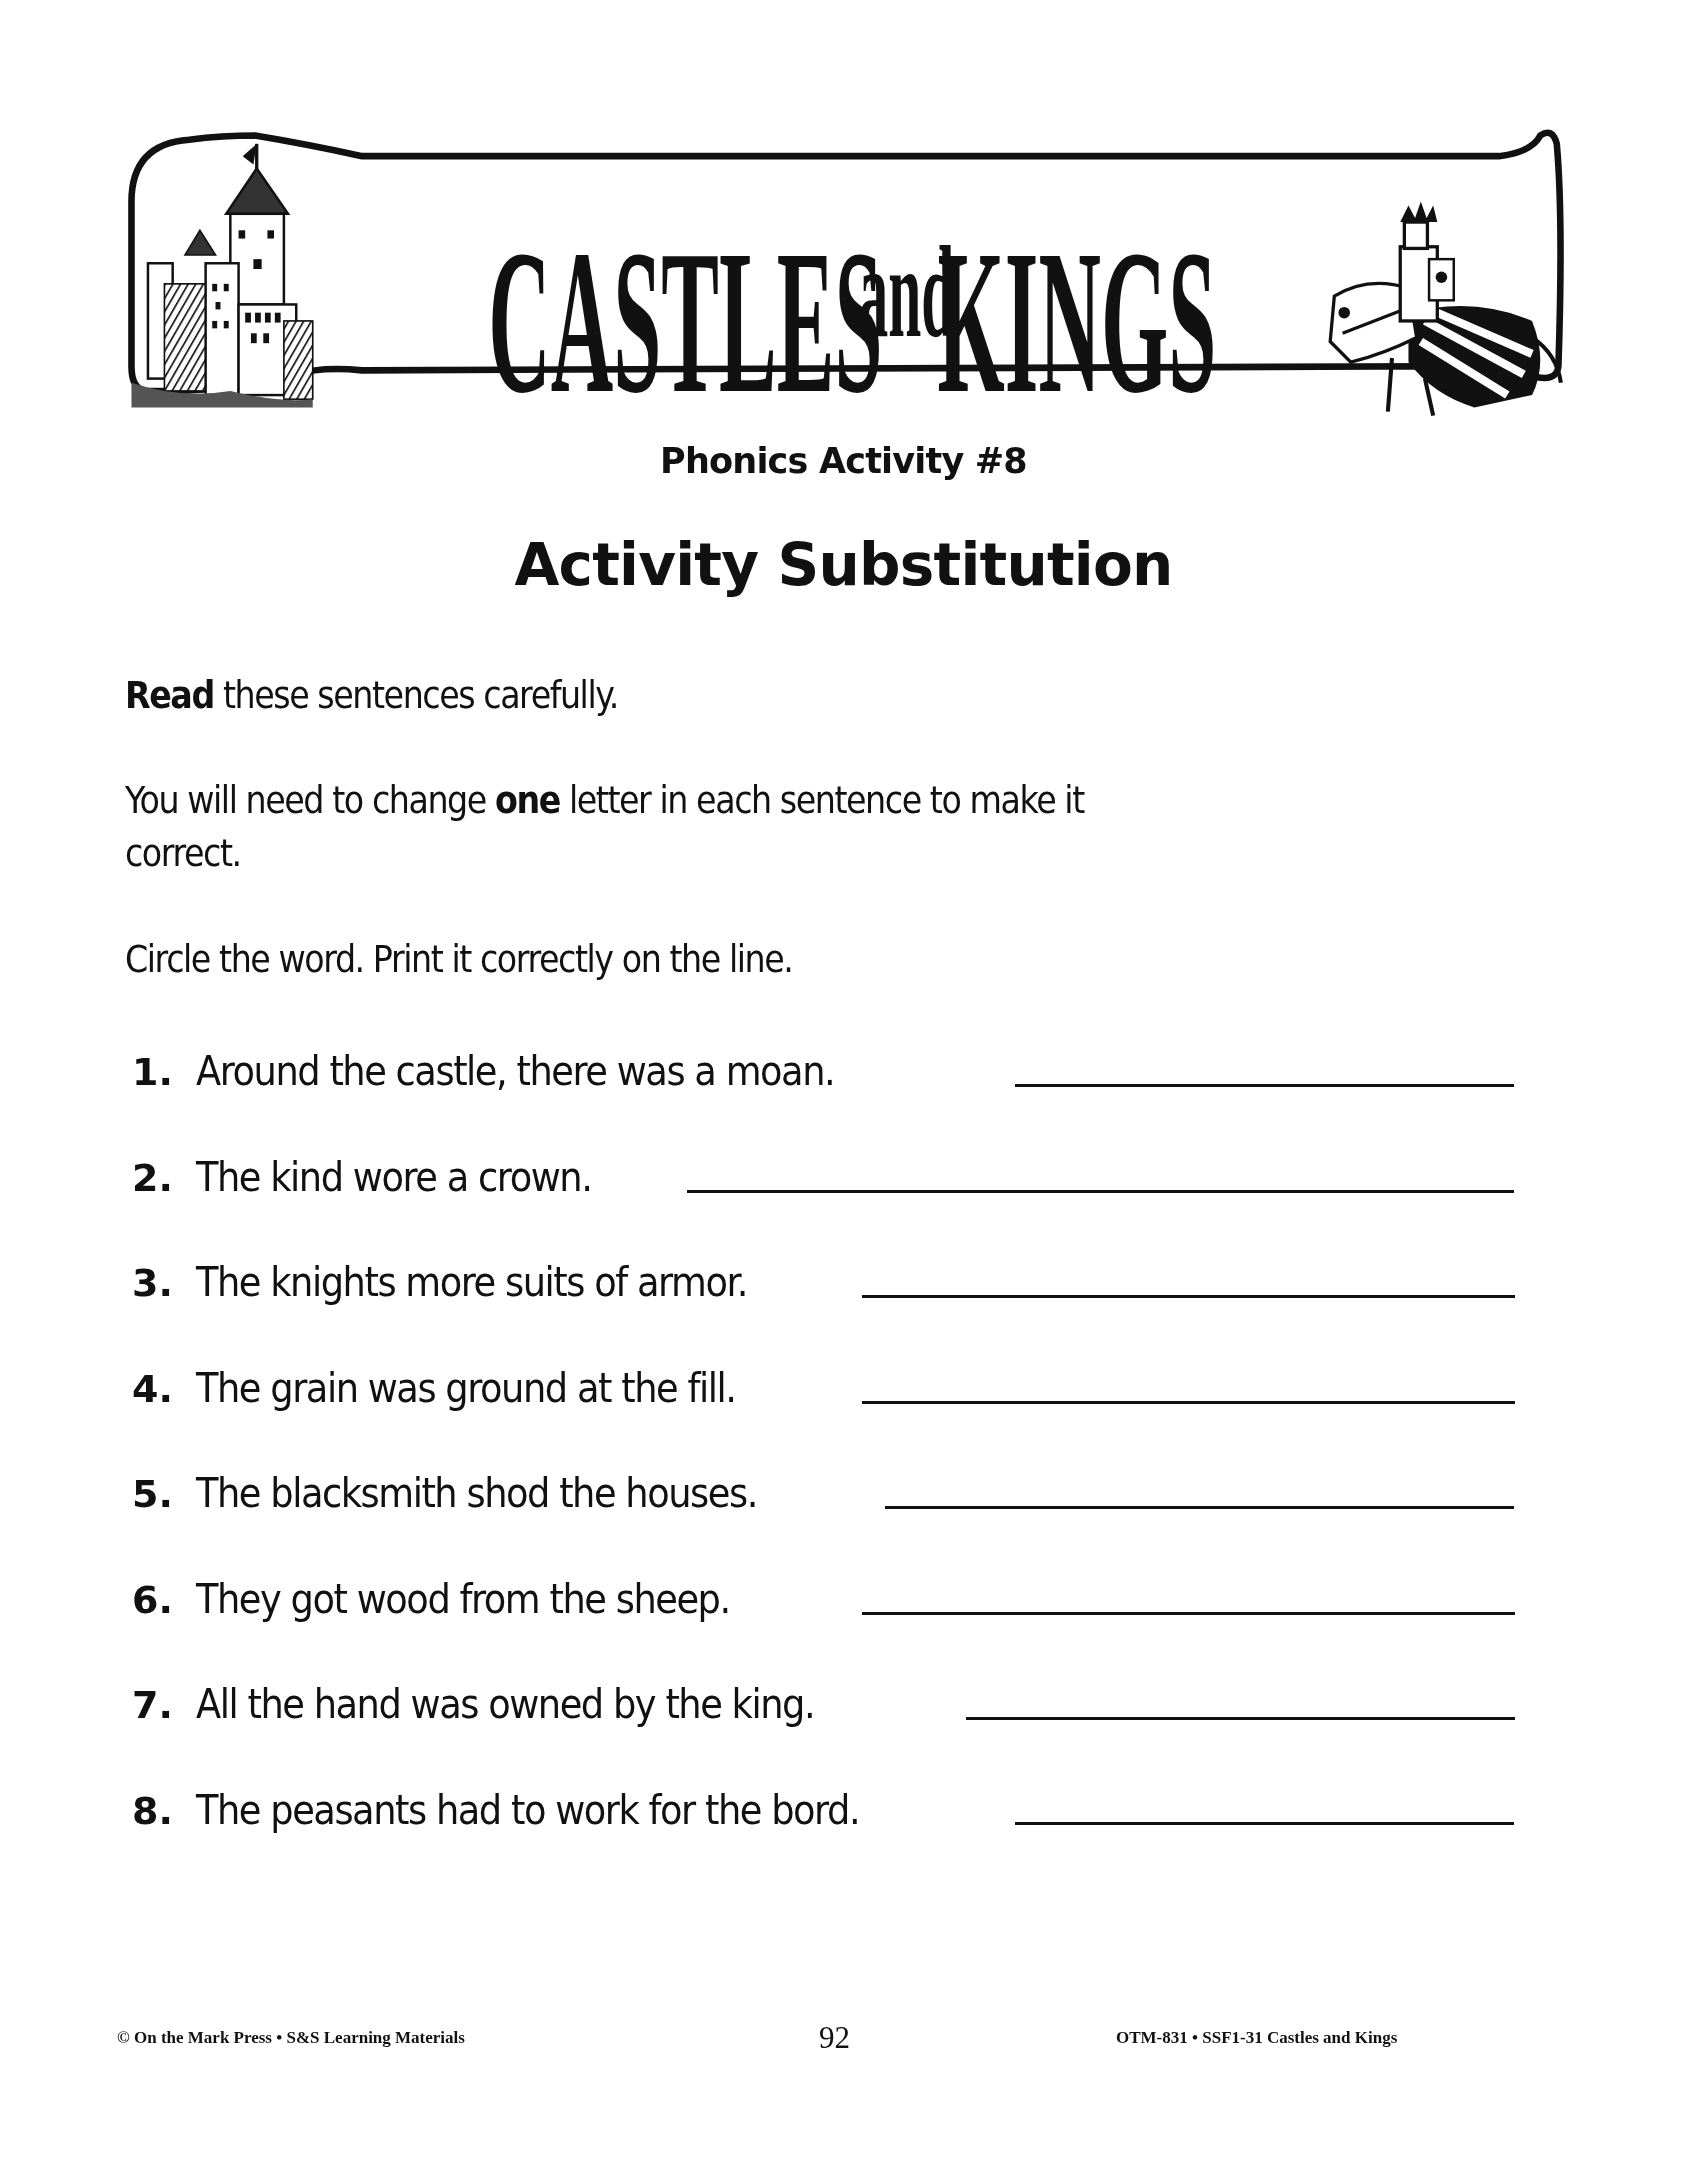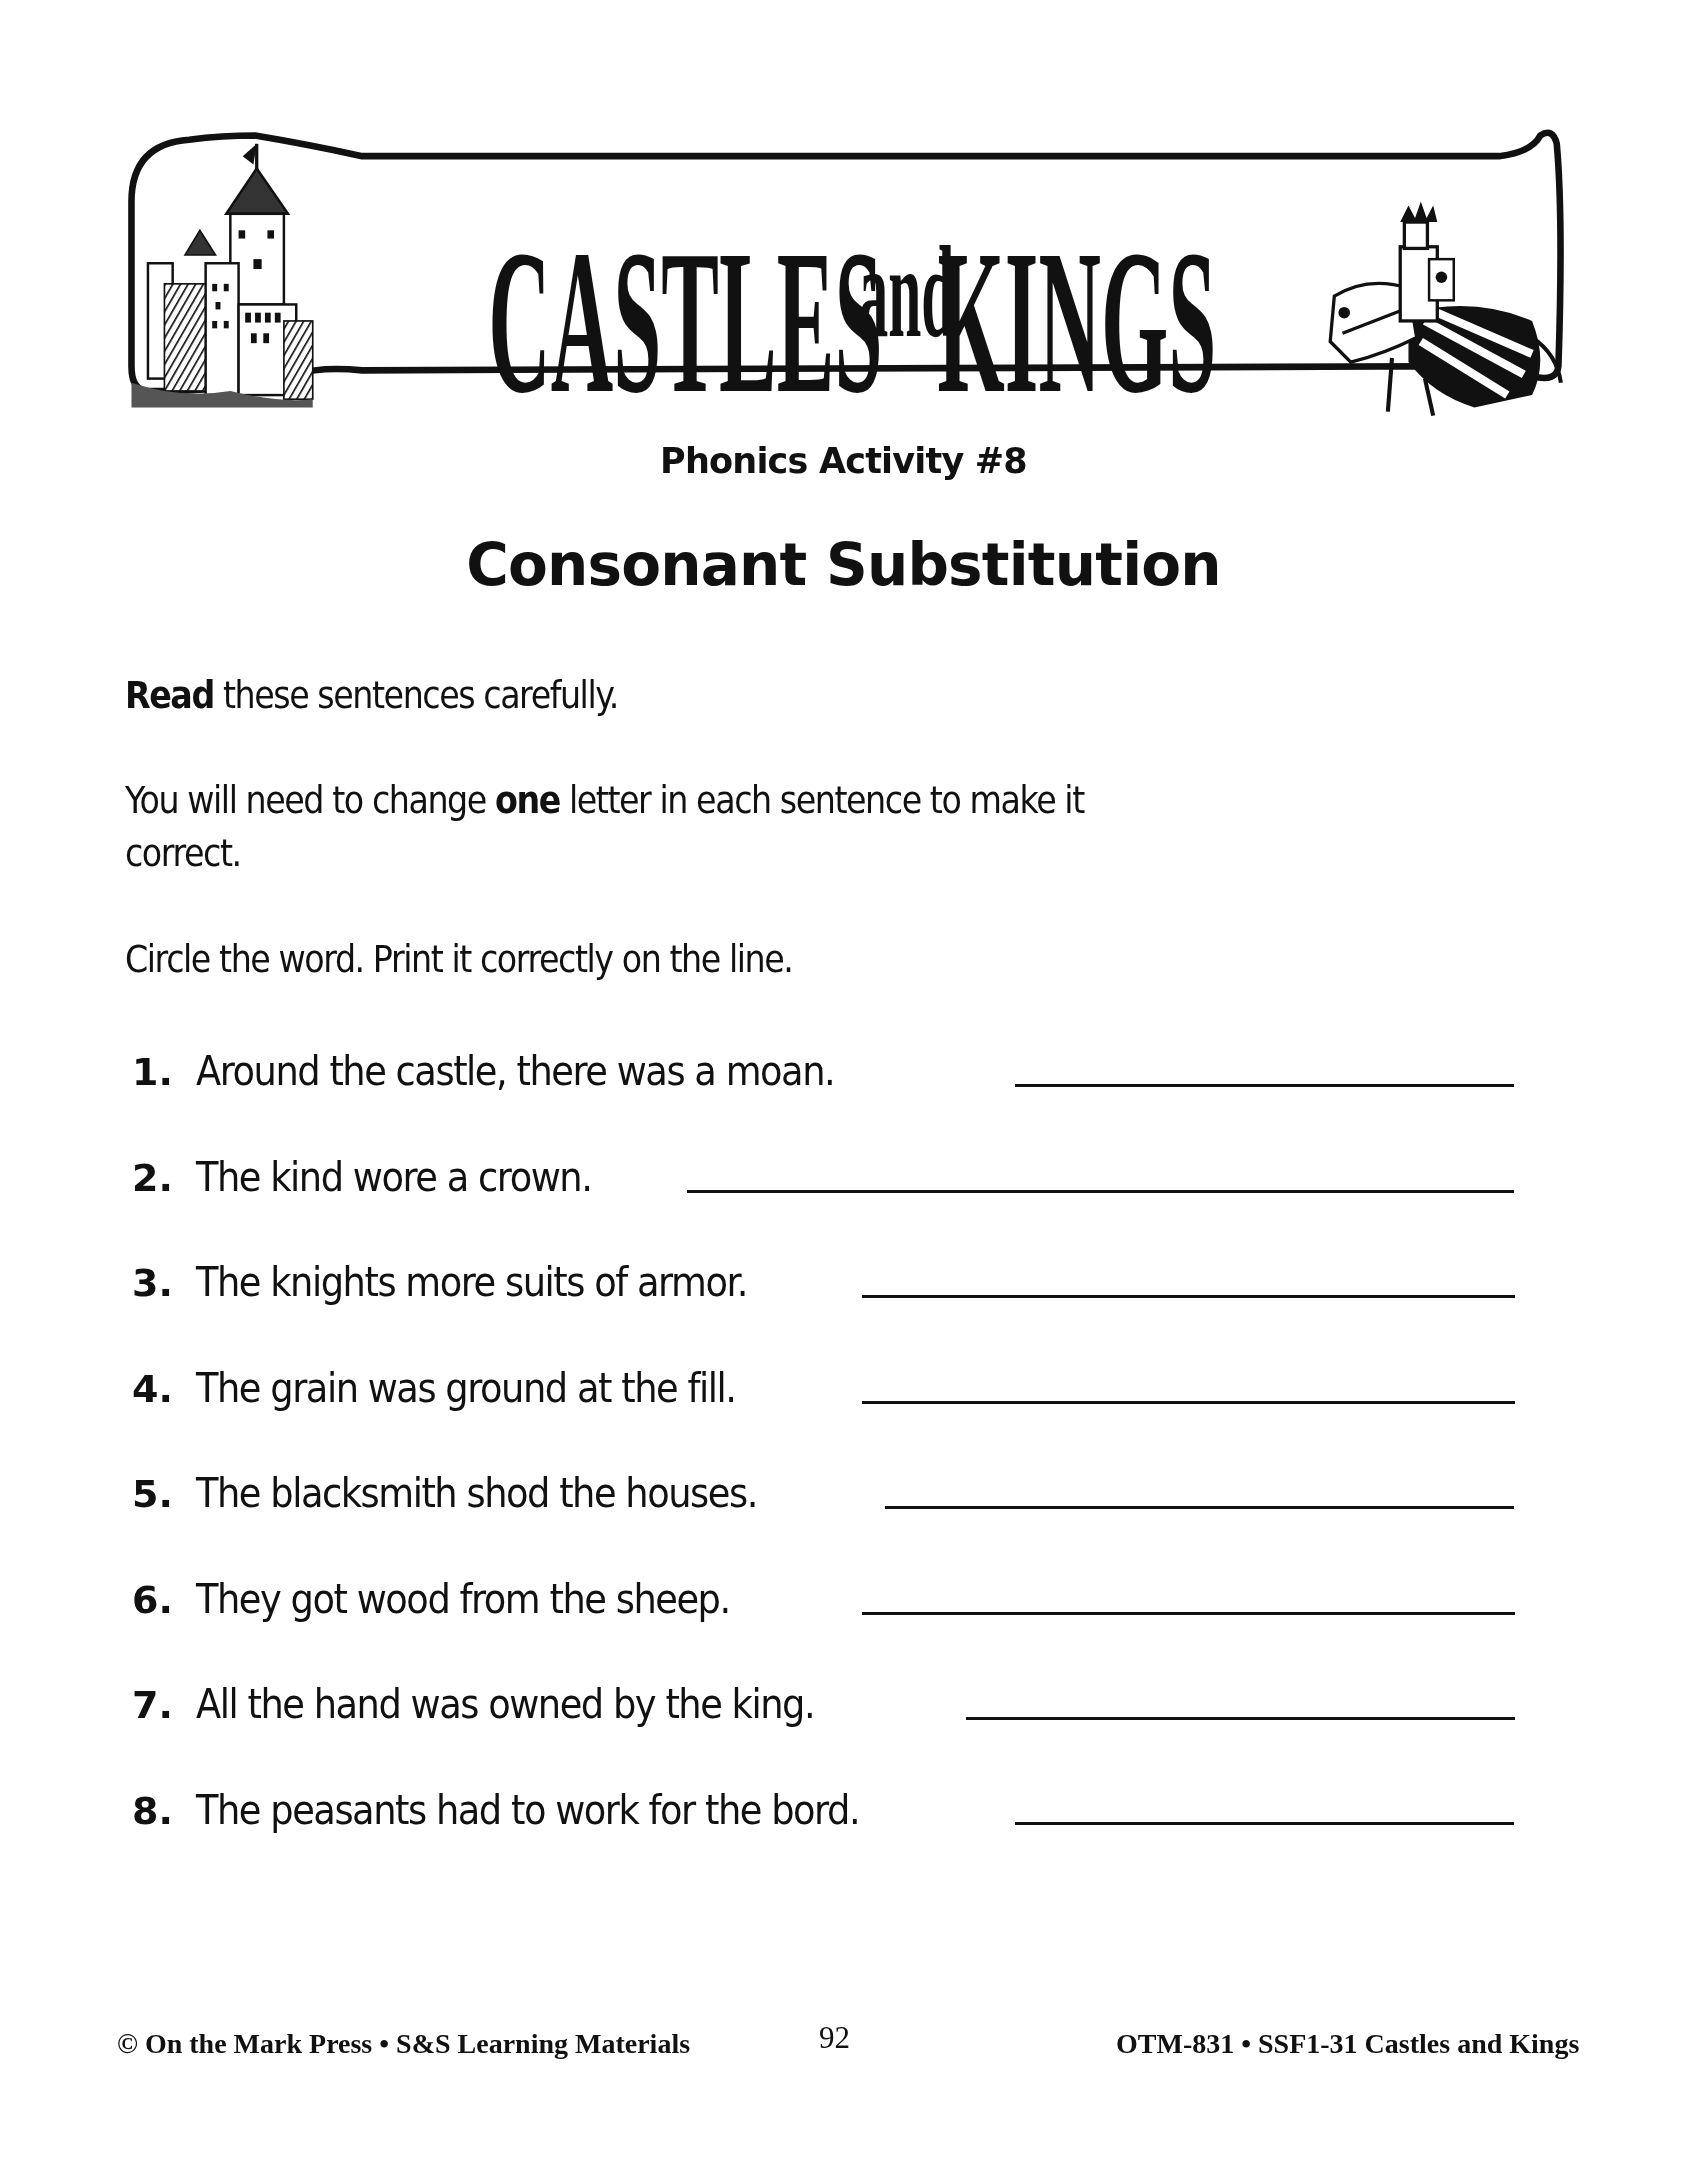--- a/index.html
+++ b/index.html
@@ -18,21 +18,21 @@
   .title { position: absolute; top: 531px; left: 0; width: 1687px; text-align: center; font-family: "DejaVu Sans", sans-serif; font-weight: bold; font-size: 58px; letter-spacing: -0.8px; }
 
   .para { position: absolute; left: 125px; font-family: "DejaVu Sans", sans-serif; font-size: 37px; letter-spacing: -1.6px; line-height: 53px; transform: scaleX(0.9); transform-origin: left center; white-space: nowrap; }
   .para b { font-weight: bold; }
 
   .item { position: absolute; left: 132px; height: 58px; width: 1384px; display: flex; align-items: flex-end; }
   .item .num { font-weight: bold; font-size: 38px; width: 64px; font-family: "DejaVu Sans", sans-serif; }
   .item .text { font-size: 40px; font-family: "DejaVu Sans", sans-serif; letter-spacing: -1.6px; white-space: nowrap; transform: scaleX(0.92); transform-origin: left bottom; }
   .answer-line { position: absolute; height: 3.3px; background: #111; border: none; }
 
-  .footer { position: absolute; top: 2028px; font-family: "Liberation Serif", serif; font-size: 28px; font-weight: bold; white-space: nowrap; }
+  .footer { position: absolute; top: 2028px; font-family: "Liberation Serif", serif; font-size: 17px; font-weight: bold; white-space: nowrap; }
   .footer.center { font-weight: normal; font-size: 31px; top: 2020px; }
 </style>
 </head>
 <body>
 
 <div class="banner">
   <svg width="1450" height="305" viewBox="0 0 1760 370">
 
     <path d="M20 100 Q20 30 90 25 Q130 20 170 20 Q230 30 300 45 L1680 45 Q1720 40 1730 20 Q1745 10 1750 30 Q1758 120 1752 300 Q1750 320 1720 312 L1600 300 L300 305 Q250 300 220 310 Q150 330 60 330 L40 330 Q20 330 20 300 Z" fill="none" stroke="#111" stroke-width="8"></path>
 
@@ -103,21 +103,21 @@
   <div class="banner-title">
     <div class="t-wrap">
       <span class="w1">CASTLES</span>
       <span class="w2">and</span>
       <span class="w3">KINGS</span>
     </div>
   </div>
 </div>
 
 <div class="subtitle">Phonics Activity #8</div>
-<div class="title">Consonant Substitution</div>
+<div class="title">Activity Substitution</div>
 
 <div class="para" style="top:669px;">
   <b>Read</b><span> these sentences carefully.</span>
 </div>
 <div class="para" style="top:774px;">
   <span>You will need to change </span><b>one</b><span> letter in each sentence to make it</span>
 </div>
 <div class="para" style="top:827px;">correct.</div>
 <div class="para" style="top:933px;">Circle the word.  Print it correctly on the line.</div>
 

